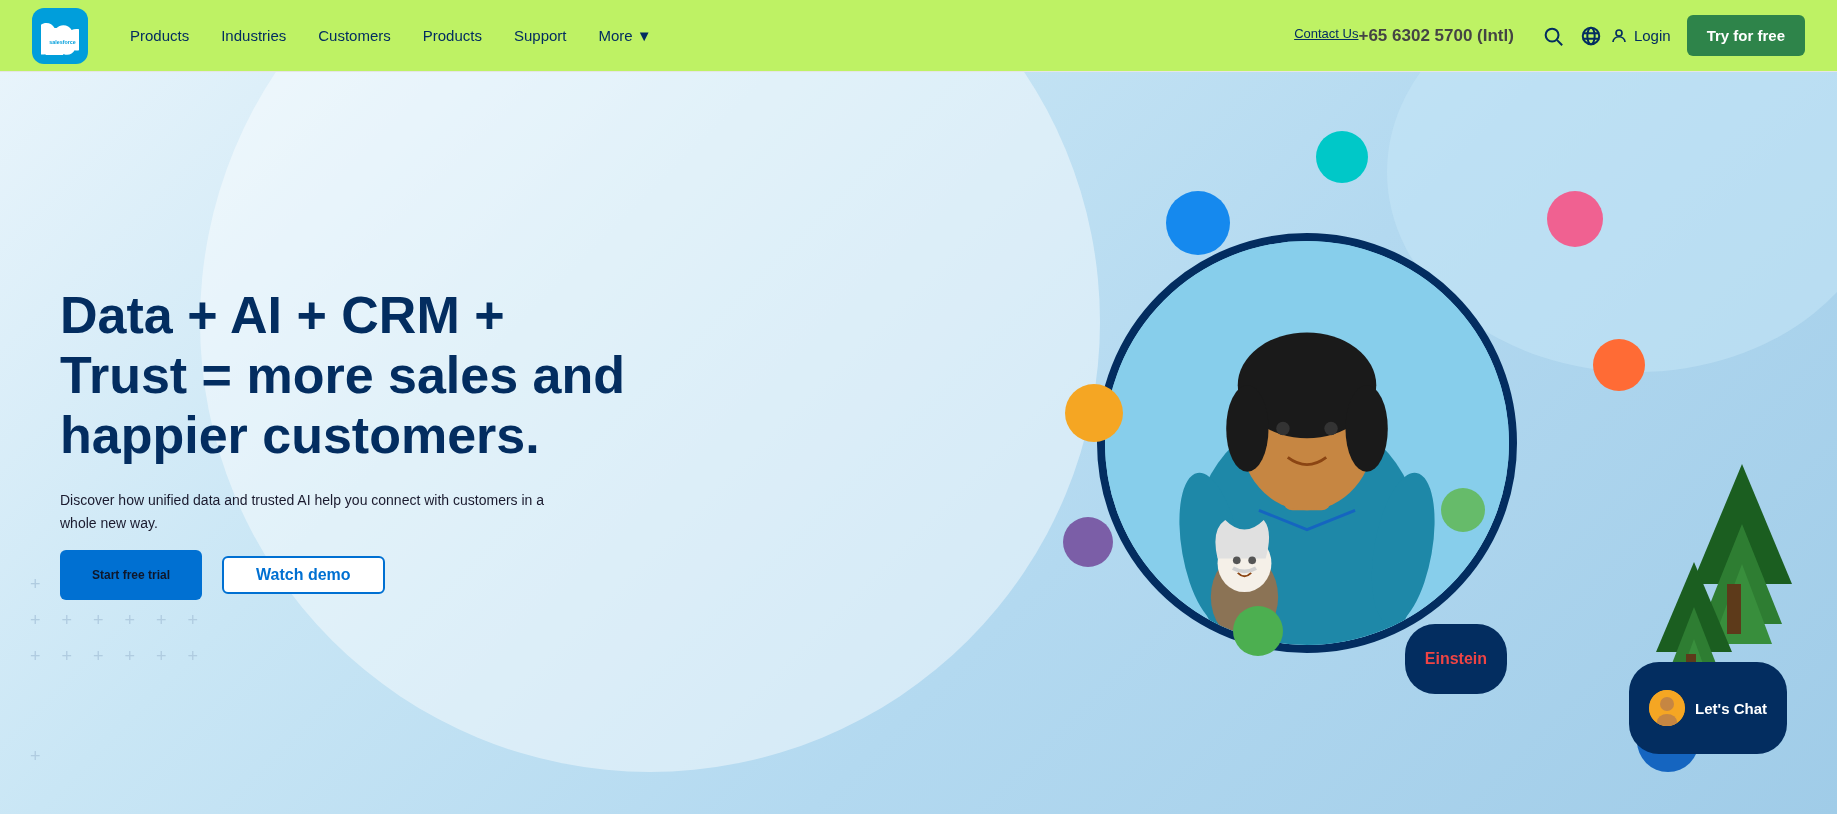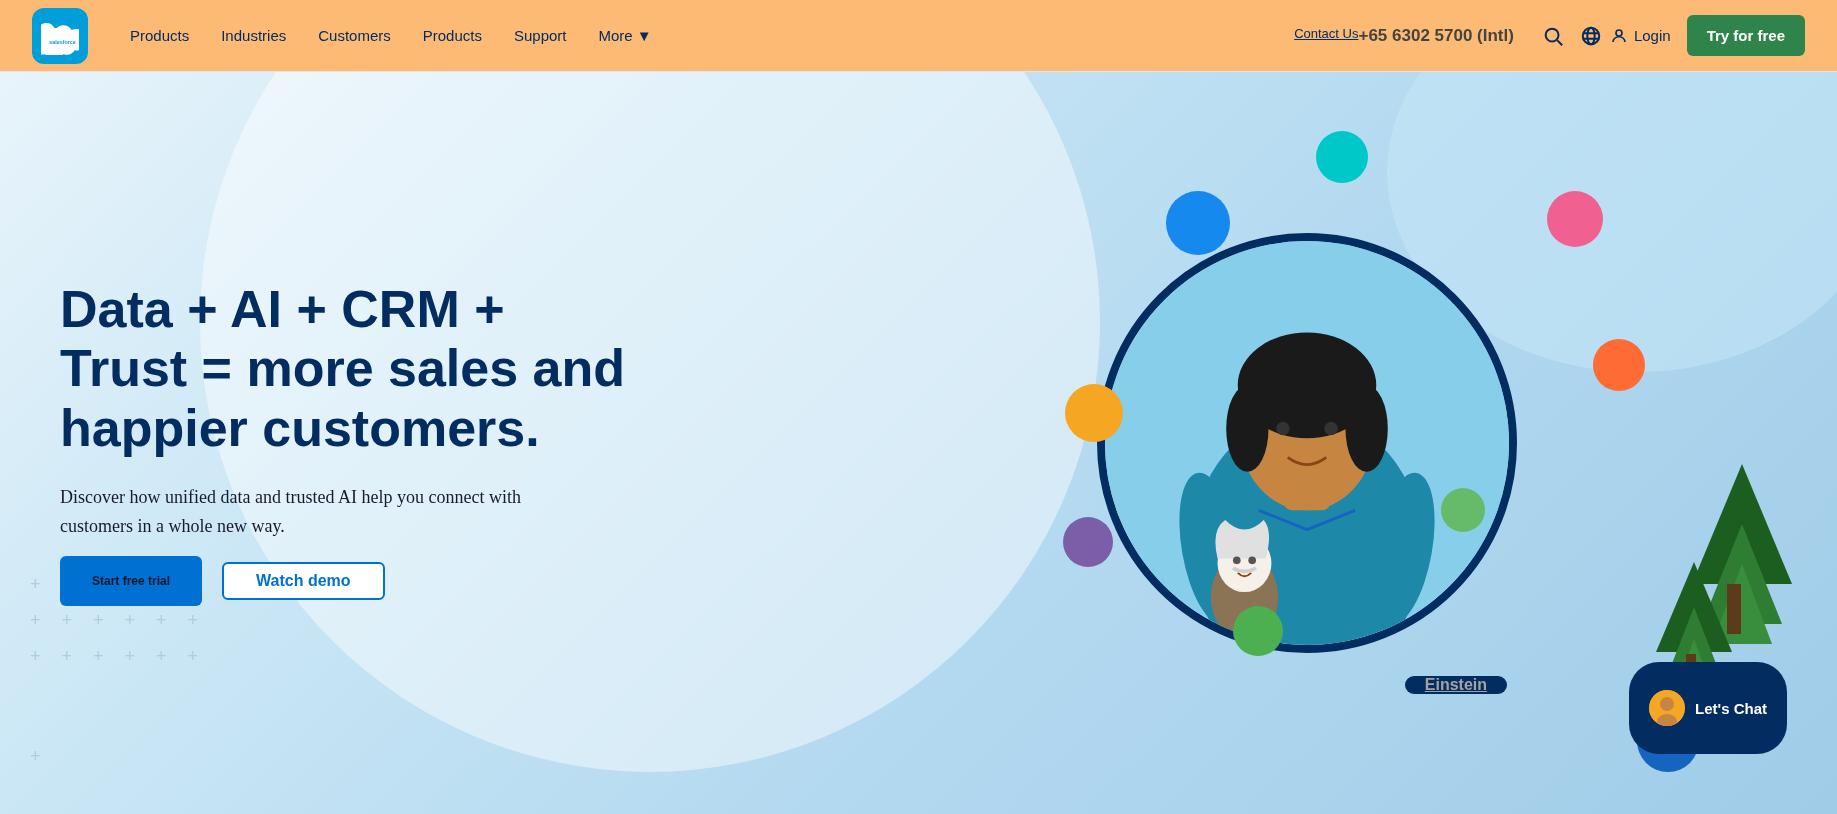--- a/index.html
+++ b/index.html
@@ -4,21 +4,21 @@
   <style>
     * { margin: 0; padding: 0; box-sizing: border-box; }
     body { font-family: 'Helvetica Neue', Arial, sans-serif; overflow-x: hidden; background: #fff; }
 
     
     nav {
       display: flex;
       align-items: center;
       padding: 0 32px;
       height: 72px;
-      background: #fdba74;
+      background: #bef264;
       border-bottom: 1px solid #e5e5e5;
       position: relative;
       z-index: 10;
     }
     .nav-logo {
       background: #009EDB;
       border-radius: 12px;
       width: 56px; height: 56px;
       display: flex; align-items: center; justify-content: center;
       flex-shrink: 0;
@@ -132,26 +132,25 @@
       max-width: 700px;
     }
     .hero-heading {
       font-size: 52px;
       font-weight: 800;
       color: #032D60;
       line-height: 1.15;
       margin-bottom: 24px;
     }
     .hero-subtext {
-      font-size: 18px;
+      font-size: 14px;
       color: #1a1a2e;
       line-height: 1.6;
       margin-bottom: 16px;
       max-width: 520px;
-      font-family: Liberation Serif, serif;
     }
     .hero-buttons {
       display: flex;
       gap: 20px;
       align-items: center;
     }
     .btn-primary {
       background: #0070D2;
       color: #0f172a;
       border: none;
@@ -225,27 +224,26 @@
       border-radius: 50%;
       z-index: 3;
     }
 
     
     .einstein-badge {
       position: absolute;
       bottom: 120px;
       right: 330px;
       background: #032D60;
-      color: #a3a3a3;
+      color: #ef4444;
       border-radius: 30px;
-      padding: 0 20px;
+      padding: 26px 20px;
       font-size: 16px;
       font-weight: 600;
       z-index: 5;
-      text-decoration: underline;
     }
 
     
     .chat-badge {
       position: absolute;
       bottom: 60px;
       right: 50px;
       background: #032D60;
       color: #fff;
       border-radius: 30px;

